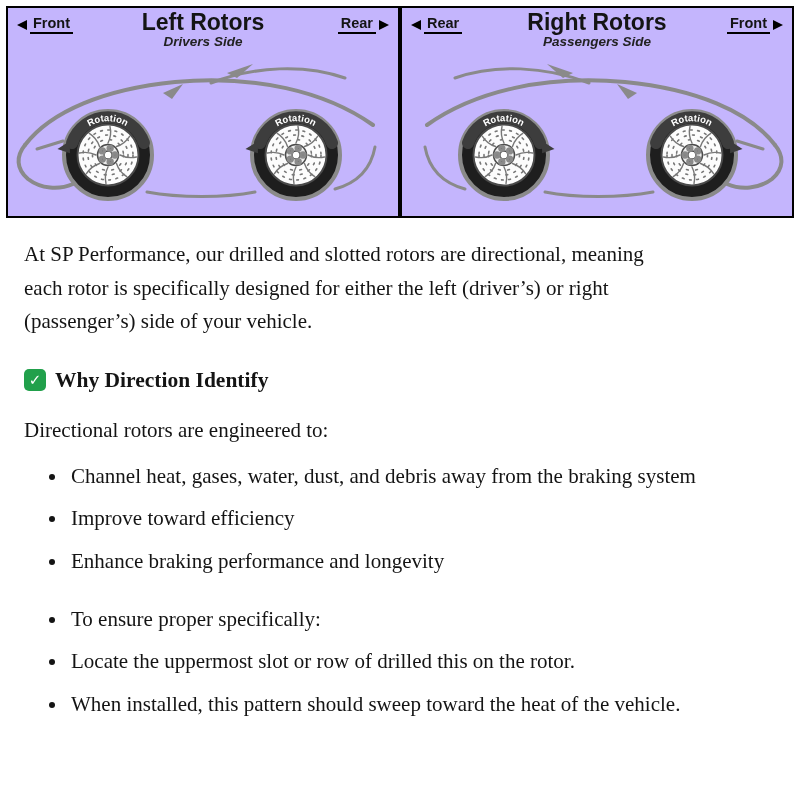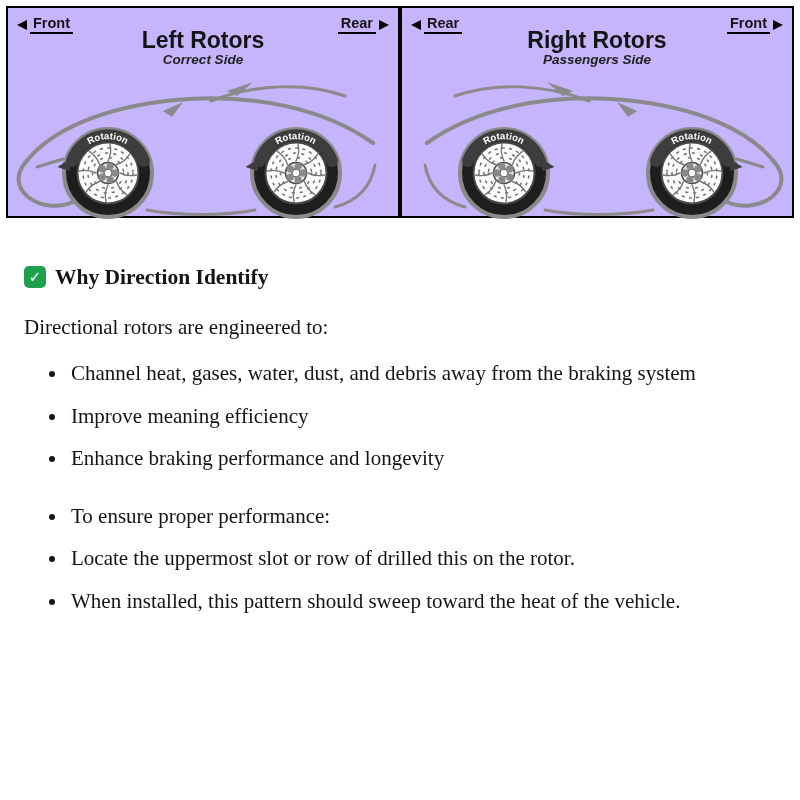--- a/index.html
+++ b/index.html
@@ -2,21 +2,21 @@
 <html><head>
 <meta charset="utf-8">
 <style>
   html,body { margin:0; padding:0; background:#fff; }
   body { width:800px; font-family:"Liberation Serif", serif; color:#141414; }
 
   
   .diagram { display:flex; margin:6px 6px 0 6px; }
   .panel { position:relative; width:50%; height:212px; border:2.5px solid #000;
            box-sizing:border-box; background:#c4b5fd; }
-  .panel-header { text-align:center; padding-top:20px; }
+  .panel-header { text-align:center; padding-top:2px; }
   .panel-title { font-family:"Liberation Sans", sans-serif; font-weight:bold;
                  font-size:23px; line-height:1.05; }
   .panel-sub   { font-family:"Liberation Sans", sans-serif; font-weight:bold;
                  font-style:italic; font-size:13.5px; color:#222; }
   .corner { position:absolute; top:7px; display:flex; align-items:center; gap:3px;
             font-family:"Liberation Sans", sans-serif; font-weight:bold; font-size:14.5px; }
   .corner.left  { left:9px; }
   .corner.right { right:9px; }
   .corner .lbl { border-bottom:2.5px solid #000; padding:0 3px 1px 3px; }
   .tri { width:0; height:0; border-top:5.5px solid transparent; border-bottom:5.5px solid transparent; }
@@ -91,21 +91,21 @@
     <div class="corner left">
       <span class="tri to-left"></span>
       <span class="lbl">Front</span>
     </div>
     <div class="corner right">
       <span class="lbl">Rear</span>
       <span class="tri to-right"></span>
     </div>
     <div class="panel-header">
       <div class="panel-title">Left Rotors</div>
-      <div class="panel-sub">Correct Side</div>
+      <div class="panel-sub">Drivers Side</div>
     </div>
     <svg class="car-svg" viewBox="0 0 380 158">
       <use href="#car-art"></use>
       <path id="rotLa" d="M59,92 A38,38 0 0 1 131,92" fill="none" stroke="#3d3d3d" stroke-width="12" stroke-linecap="round"></path>
       <path d="M0,-6 L-11,4 L2,6 Z" fill="#3d3d3d" transform="translate(56,96) rotate(10)"></path>
       <text class="rot-text" dominant-baseline="central">
         <textPath href="#rotLa" startOffset="50%" text-anchor="middle">Rotation</textPath>
       </text>
       <path id="rotLb" d="M247,92 A38,38 0 0 1 319,92" fill="none" stroke="#3d3d3d" stroke-width="12" stroke-linecap="round"></path>
       <path d="M0,-6 L-11,4 L2,6 Z" fill="#3d3d3d" transform="translate(244,96) rotate(10)"></path>
@@ -139,34 +139,35 @@
       <path d="M0,-6 L11,4 L-2,6 Z" fill="#3d3d3d" transform="translate(324,96) rotate(-10)"></path>
       <text class="rot-text" dominant-baseline="central">
         <textPath href="#rotRb" startOffset="50%" text-anchor="middle">Rotation</textPath>
       </text>
     </svg>
   </div>
 </div>
 
 <div class="content">
 
+  <p class="intro">At SP Performance, our drilled and slotted rotors are directional, meaning each rotor is specifically designed for either the left (driver’s) or right (passenger’s) side of your vehicle.</p>
 
   <div class="sec-heading">
     <span class="check-icon">✓</span>
     <span>Why Direction Identify</span>
   </div>
 
   <p style="margin:17px 0 10px 0;">Directional rotors are engineered to:</p>
 
   <ul class="bullets">
     <li>Channel heat, gases, water, dust, and debris away from the braking system</li>
-    <li>Improve meaning efficiency</li>
+    <li>Improve toward efficiency</li>
     <li>Enhance braking performance and longevity</li>
   </ul>
 
 
   <ul class="bullets">
-    <li>To ensure proper performance:</li>
+    <li>To ensure proper specifically:</li>
     <li>Locate the uppermost slot or row of drilled this on the rotor.</li>
     <li>When installed, this pattern should sweep toward the heat of the vehicle.</li>
   </ul>
 
 </div>
 
 </body></html>

